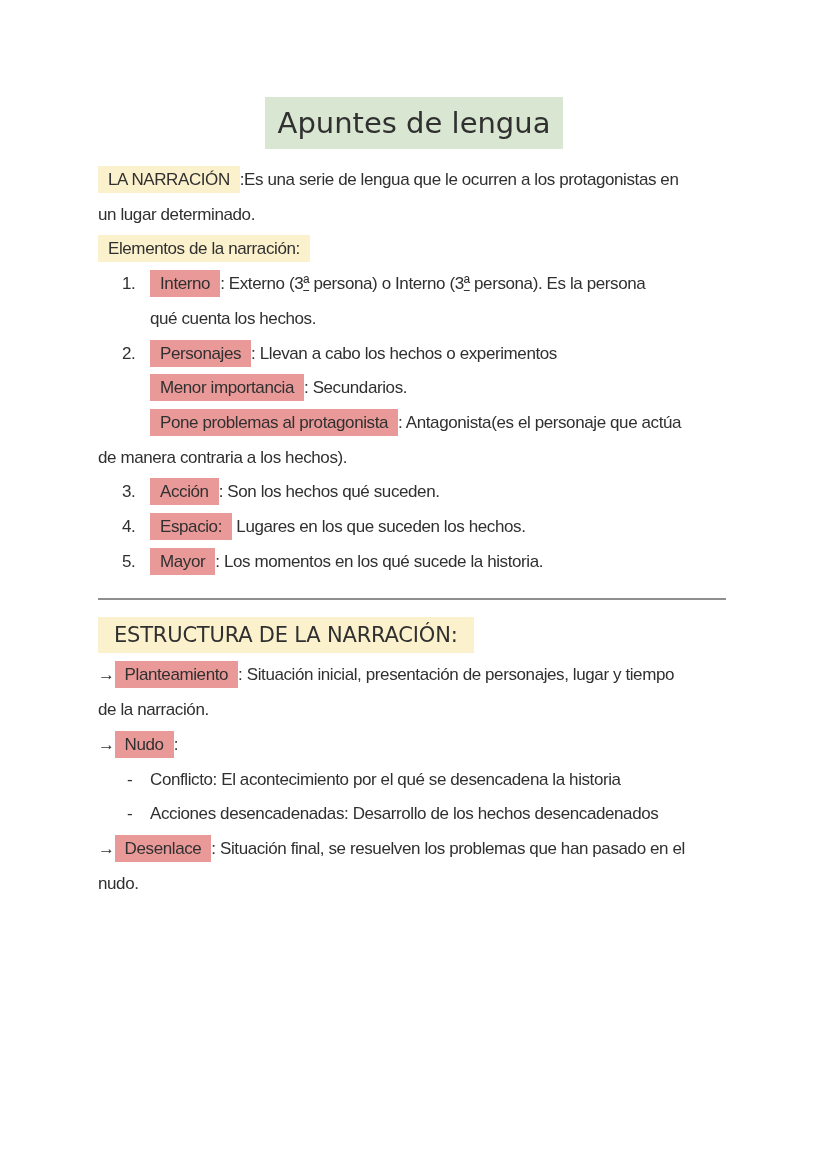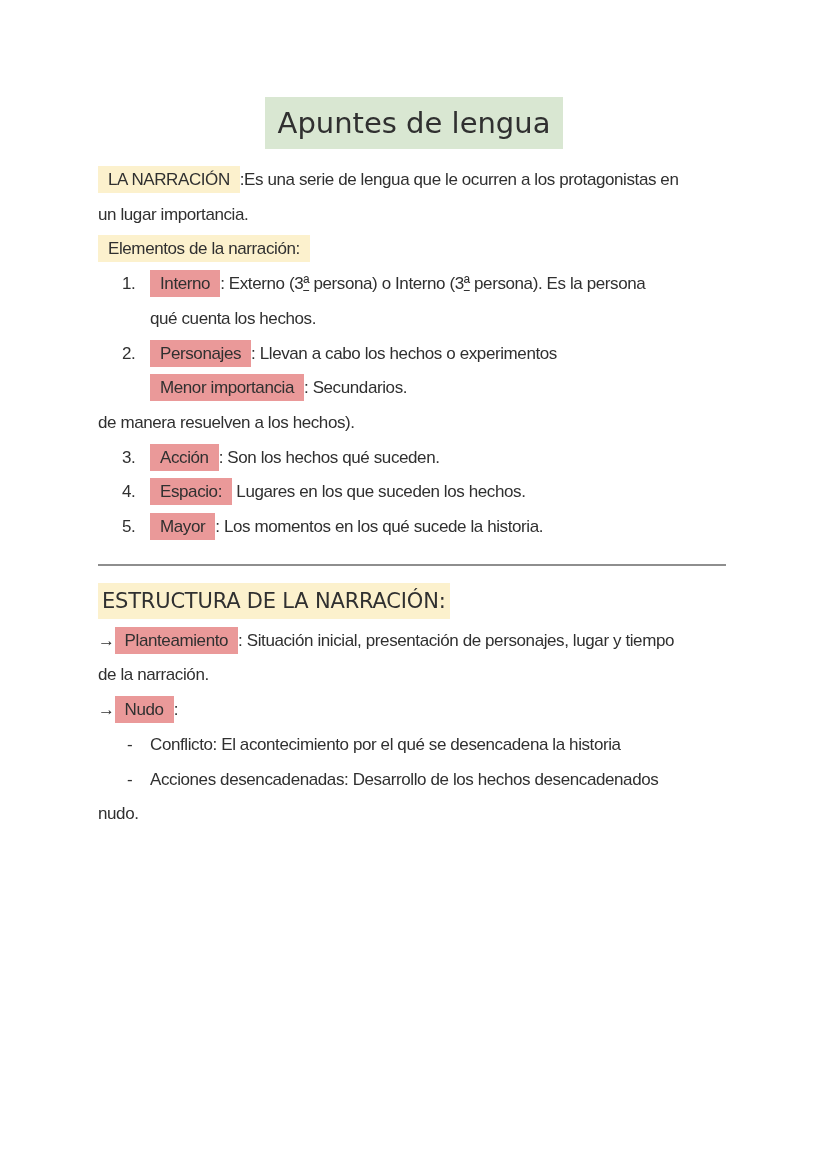--- a/index.html
+++ b/index.html
@@ -31,43 +31,45 @@
   .hl{padding:4px 10px;}
   .hl-yellow{background:var(--yellow,#fcf1cd);}
   .hl-pink{background:var(--pink,#ea9999);}
   .hl-green{background:var(--green,#d9e7d2);}
   .u{text-decoration:underline;}
   .divider{border-top:2px solid var(--divider,#8e8e8e);margin:19px 2px 12px 0;}
   .ln.heading{
     font-family:"DejaVu Sans","Liberation Sans",sans-serif;
     font-size:21px;line-height:46px;letter-spacing:-0.2px;
   }
-  .ln.heading .hl{padding:6px 4px;}
+  .ln.heading .hl{padding:6px 16px;}
 </style>
 </head>
 <body>
 
 <div class="page">
   <div class="title-row">
     <span class="title hl-green">Apuntes de lengua</span>
   </div>
   <div class="doc" id="doc">
       <div class="ln"><span class="hl hl-yellow">LA NARRACIÓN</span><span>:Es una serie de lengua que le ocurren a los protagonistas en</span></div>
-      <div class="ln"><span>un lugar importancia.</span></div>
+      <div class="ln"><span>un lugar determinado.</span></div>
       <div class="ln"><span class="hl hl-yellow">Elementos de la narración:</span></div>
       <div class="ln num"><span class="marker">1.</span><span class="hl hl-pink">Interno</span><span>: Externo (3</span><span class="u">ª</span><span> persona) o Interno (3</span><span class="u">ª</span><span> persona). Es la persona</span></div>
       <div class="ln cont"><span>qué cuenta los hechos.</span></div>
       <div class="ln num"><span class="marker">2.</span><span class="hl hl-pink">Personajes</span><span>: Llevan a cabo los hechos o experimentos</span></div>
       <div class="ln cont"><span class="hl hl-pink">Menor importancia</span><span>: Secundarios.</span></div>
-      <div class="ln"><span>de manera resuelven a los hechos).</span></div>
+      <div class="ln cont"><span class="hl hl-pink">Pone problemas al protagonista</span><span>: Antagonista(es el personaje que actúa</span></div>
+      <div class="ln"><span>de manera contraria a los hechos).</span></div>
       <div class="ln num"><span class="marker">3.</span><span class="hl hl-pink">Acción</span><span>: Son los hechos qué suceden.</span></div>
       <div class="ln num"><span class="marker">4.</span><span class="hl hl-pink">Espacio:</span><span> Lugares en los que suceden los hechos.</span></div>
       <div class="ln num"><span class="marker">5.</span><span class="hl hl-pink">Mayor</span><span>: Los momentos en los qué sucede la historia.</span></div>
       <div class="divider"></div>
       <div class="ln heading"><span class="hl hl-yellow">ESTRUCTURA DE LA NARRACIÓN:</span></div>
       <div class="ln"><span>→</span><span class="hl hl-pink">Planteamiento</span><span>: Situación inicial, presentación de personajes, lugar y tiempo</span></div>
       <div class="ln"><span>de la narración.</span></div>
       <div class="ln"><span>→</span><span class="hl hl-pink">Nudo</span><span>:</span></div>
       <div class="ln dash"><span class="marker">-</span><span>Conflicto: El acontecimiento por el qué se desencadena la historia</span></div>
       <div class="ln dash"><span class="marker">-</span><span>Acciones desencadenadas: Desarrollo de los hechos desencadenados</span></div>
+      <div class="ln"><span>→</span><span class="hl hl-pink">Desenlace</span><span>: Situación final, se resuelven los problemas que han pasado en el</span></div>
       <div class="ln"><span>nudo.</span></div>
     </div>
 </div>
 
 </body></html>

